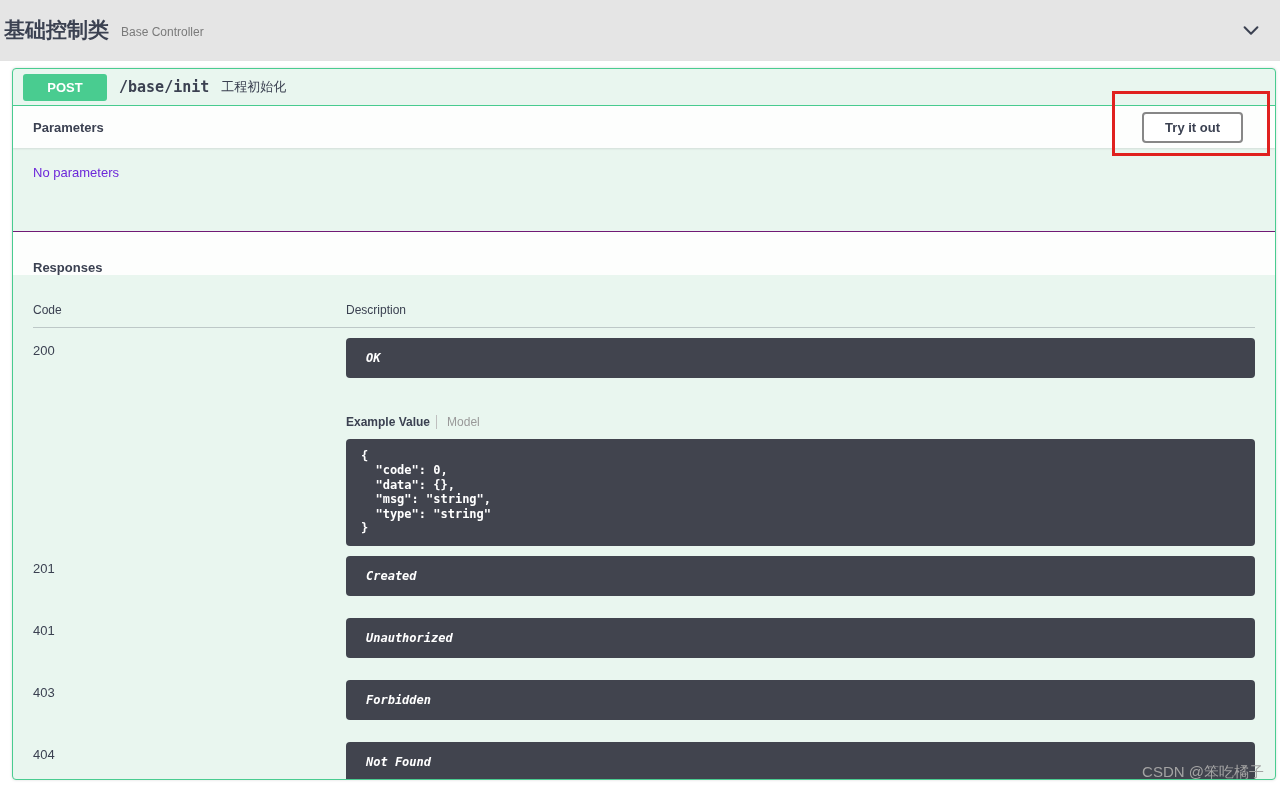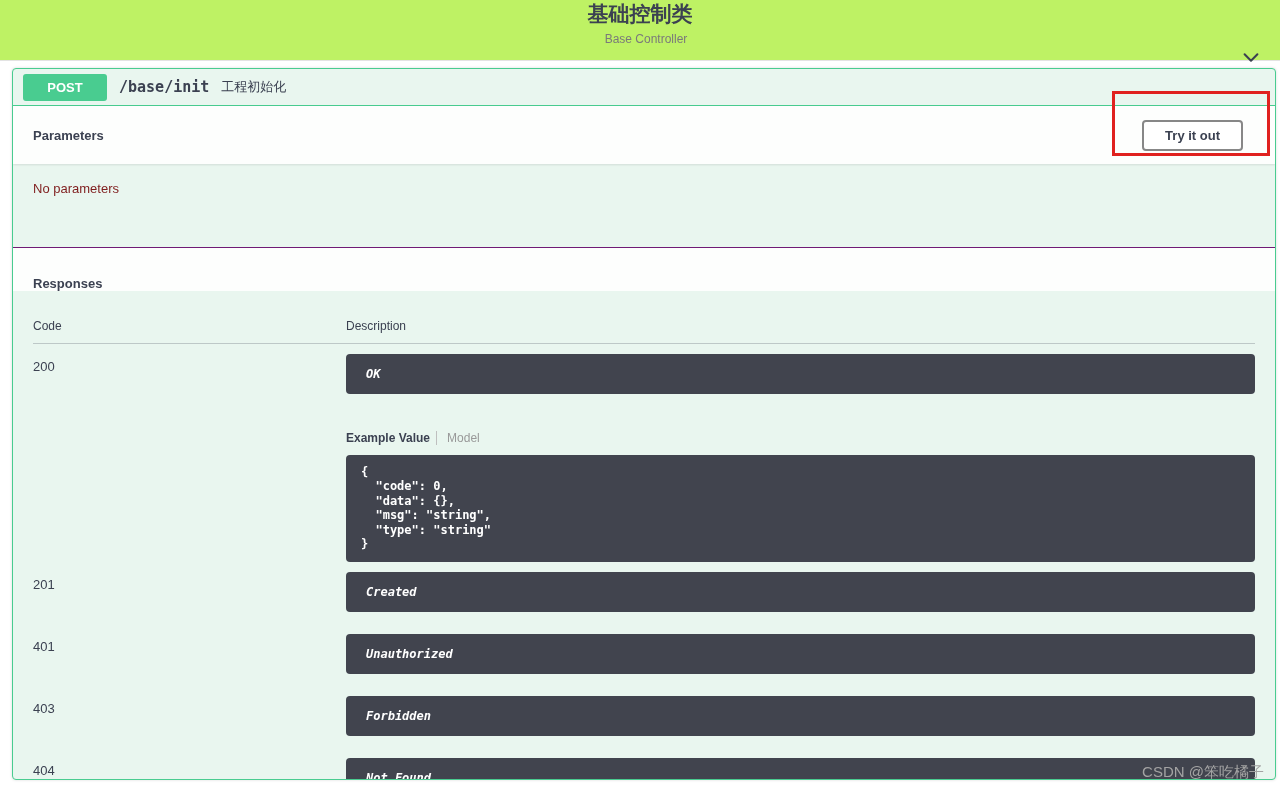--- a/index.html
+++ b/index.html
@@ -5,22 +5,22 @@
   * { box-sizing: border-box; }
   html,body { margin:0; padding:0; }
   body {
     width:1280px; height:787px; position:relative; overflow:hidden;
     background:#ffffff; color:#3b4151;
     font-family:"Liberation Sans", sans-serif;
   }
 
   
   .tag-header {
-    height:61px; background:#bef264; border-bottom:1px solid #e3e3e3;
-    display:flex; align-items:center; padding:0 4px; cursor:pointer;flex-direction:column;
+    height:61px; background:#e5e5e5; border-bottom:1px solid #e3e3e3;
+    display:flex; align-items:center; padding:0 4px; cursor:pointer;
   }
   .tag-title { font-size:21px; font-weight:bold; color:#3b4151; }
   .tag-subtitle { font-size:12px; color:#7a7a7a; margin-left:12px; margin-top:4px; }
   .tag-chevron { margin-left:auto; margin-right:14px; display:flex; }
 
   
   .opblock {
     position:absolute; left:12px; top:68px; width:1264px; height:712px;
     border:1px solid #49cc90; border-radius:4px;
     background:#e9f6ef; box-shadow:0 0 3px rgba(0,0,0,.15);
@@ -35,32 +35,32 @@
     padding:6px 0; width:84px; text-align:center; border-radius:3px;
     font-family:"Liberation Sans", sans-serif;
   }
   .path {
     font-family:"DejaVu Sans Mono", monospace; font-size:15px; font-weight:600;
     margin-left:12px; color:#3b4151; text-decoration:none;
   }
   .summary-desc { font-size:13px; margin-left:12px; color:#3b4151; }
 
   .section-header {
-    height:58px; background:rgba(255,255,255,.88);
+    height:42px; background:rgba(255,255,255,.88);
     display:flex; align-items:center; justify-content:space-between;
     padding:0 20px; box-shadow:0 1px 2px rgba(0,0,0,.1); position:relative; z-index:1;
   }
   .section-title { font-size:13px; font-weight:bold; color:#3b4151; }
   .try-btn {
     background:#fff; border:2px solid #878787; border-radius:4px;
     padding:6px 21px; font-size:13px; font-weight:bold; color:#3b4151;
     margin-right:12px; font-family:"Liberation Sans", sans-serif; cursor:pointer;
   }
 
-  .params-body { height:83px; padding:17px 20px; font-size:13px; color:#7f1d1d; }
+  .params-body { height:83px; padding:17px 20px; font-size:13px; color:#6d28d9; }
 
   .responses-header {
     height:44px; background:rgba(255,255,255,.88); border-top:1px solid #701a75;
     display:flex; align-items:flex-end; justify-content:space-between; padding:0 20px;
     position:relative; z-index:1;
   }
   .rct-group { display:flex; align-items:center; margin-right:2px; }
   .rct-label { font-size:12px; font-weight:bold; margin-right:10px; }
   .rct-select {
     width:204px; height:28px; border:2px solid #41444e; border-radius:4px;

